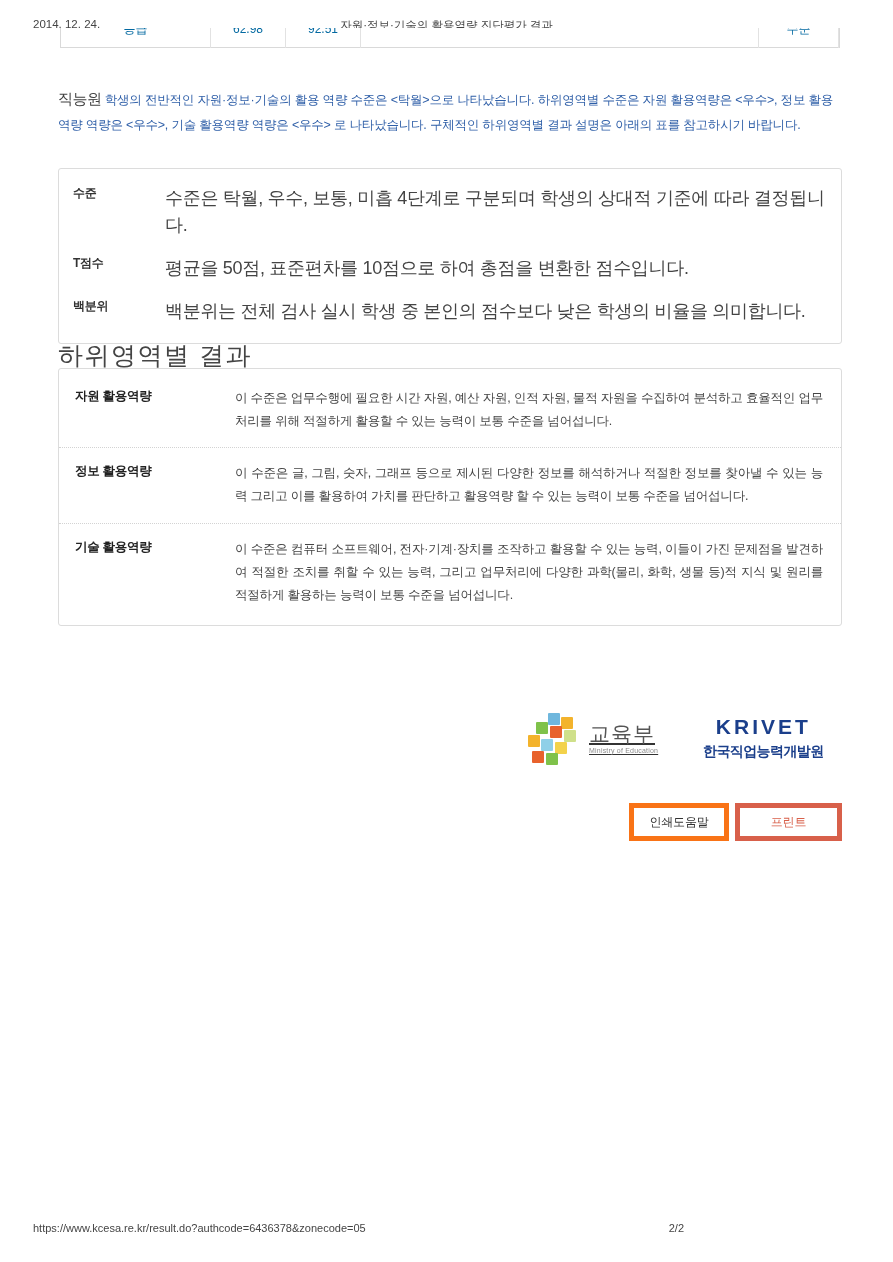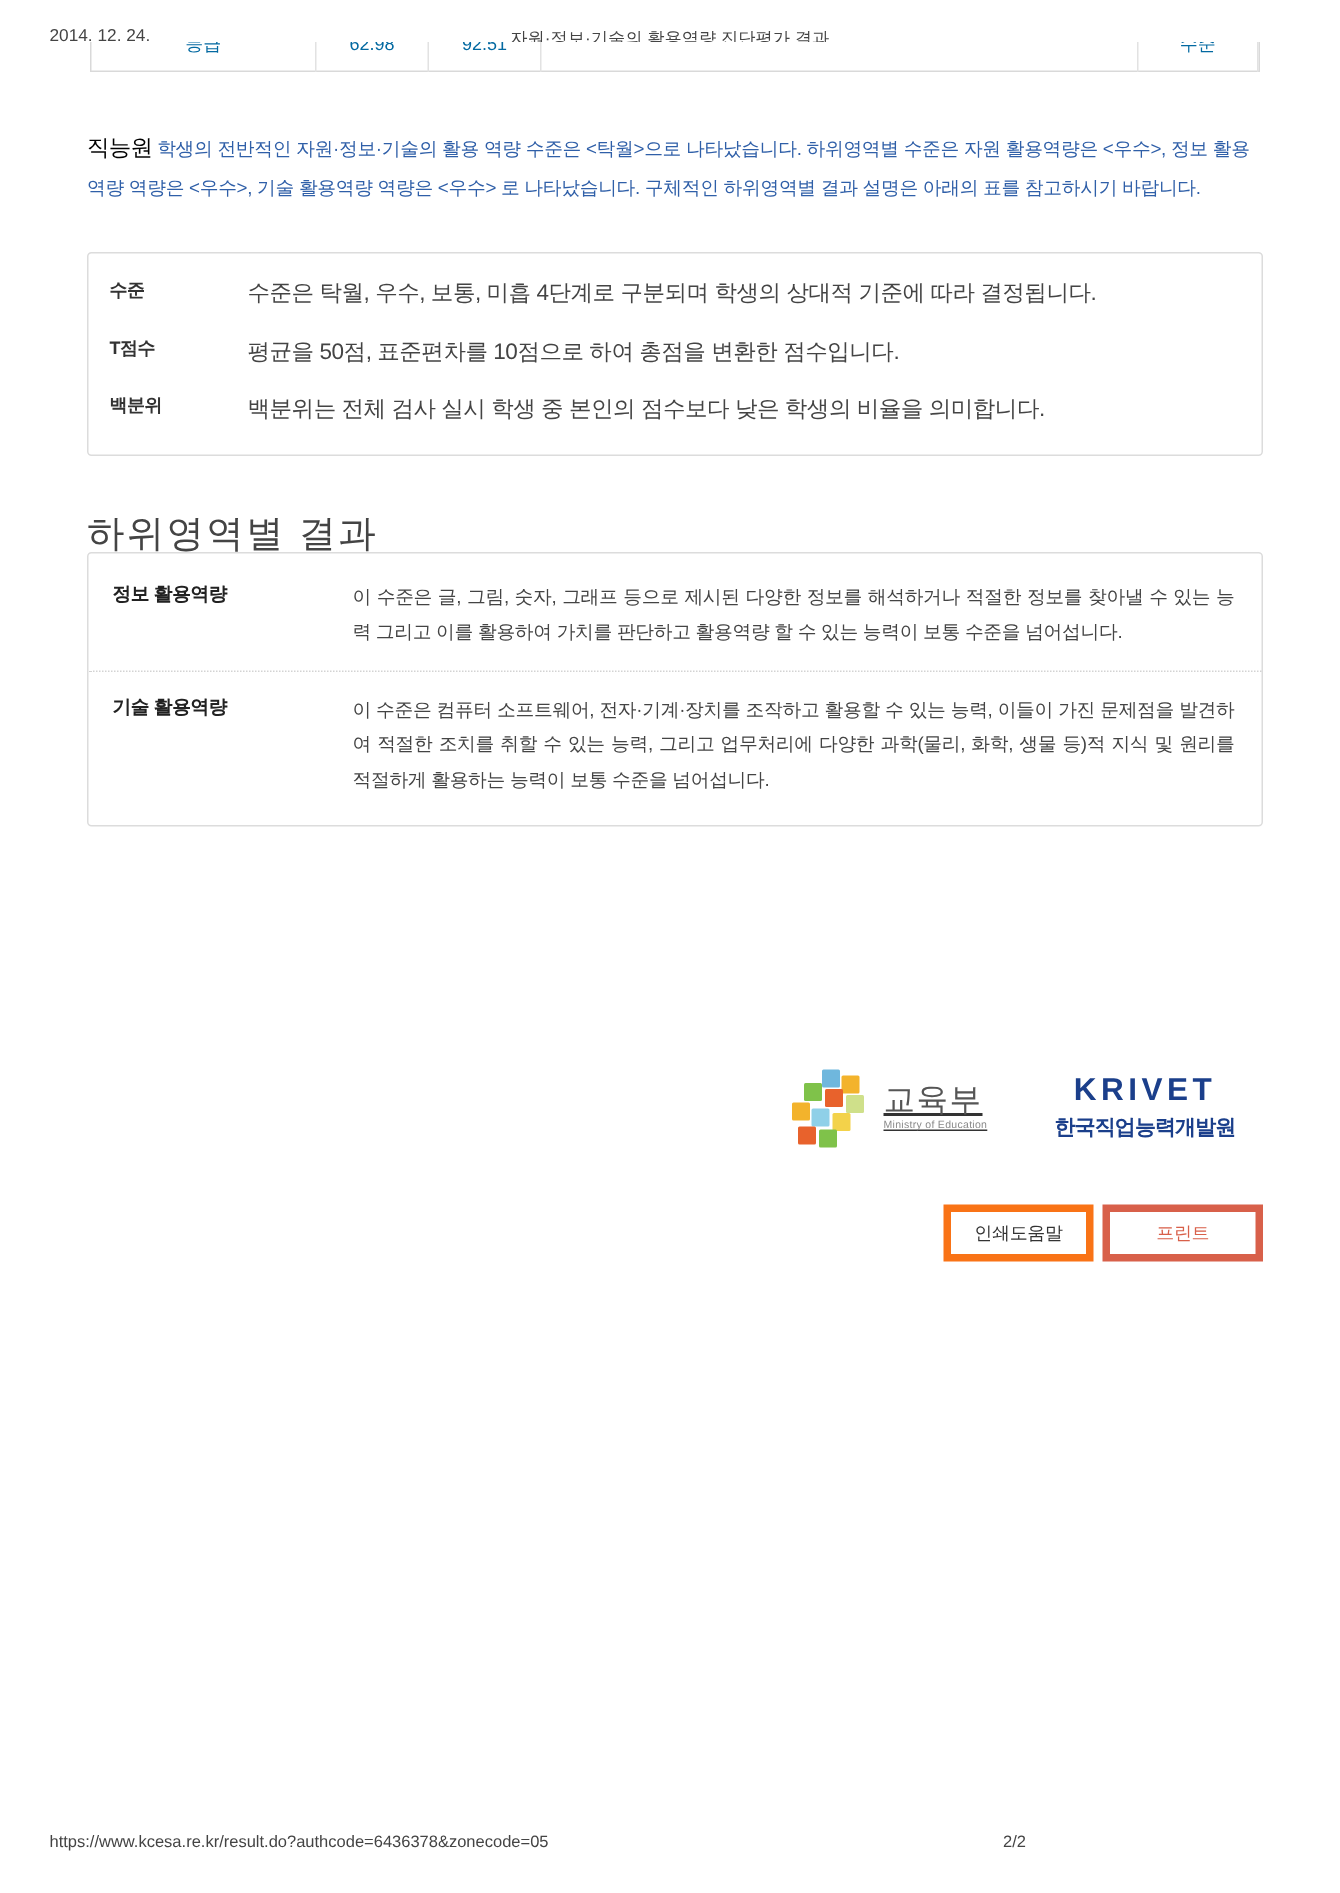--- a/index.html
+++ b/index.html
@@ -89,21 +89,21 @@
     top: 84px;
     left: 58px;
     width: 784px;
     font-size: 12.5px;
     line-height: 1.95;
     color: #2f5fa8;
     letter-spacing: -0.2px;
   }
   .intro .brand {
     font-size: 15px;
-    color: #000000;
+    color: #404040;
     letter-spacing: -0.5px;
   }
 
   
   .legend-box {
     position: absolute;
     top: 168px;
     left: 58px;
     width: 784px;
     border: 1px solid #dcdcdc;
@@ -120,21 +120,21 @@
   .legend-term {
     width: 92px;
     flex: 0 0 92px;
     font-size: 12px;
     color: #333;
     font-weight: bold;
     letter-spacing: -0.3px;
   }
   .legend-desc {
     flex: 1;
-    font-size: 15px;
+    font-size: 18px;
     color: #444;
     letter-spacing: -0.3px;
     line-height: 1.5;
   }
 
   
   .section-title {
     position: absolute;
     top: 318px;
     left: 58px;
@@ -333,20 +333,24 @@
     </div>
     <div class="legend-row">
       <div class="legend-term">백분위</div>
       <div class="legend-desc">백분위는 전체 검사 실시 학생 중 본인의 점수보다 낮은 학생의 비율을 의미합니다.</div>
     </div>
   </div>
 
   <h2 class="section-title">하위영역별 결과</h2>
 
   <div class="detail-box">
+    <div class="detail-row">
+      <div class="detail-name">자원 활용역량</div>
+      <div class="detail-desc">이 수준은 업무수행에 필요한 시간 자원, 예산 자원, 인적 자원, 물적 자원을 수집하여 분석하고 효율적인 업무처리를 위해 적절하게 활용할 수 있는 능력이 보통 수준을 넘어섭니다.</div>
+    </div>
     <div class="detail-row">
       <div class="detail-name">정보 활용역량</div>
       <div class="detail-desc">이 수준은 글, 그림, 숫자, 그래프 등으로 제시된 다양한 정보를 해석하거나 적절한 정보를 찾아낼 수 있는 능력 그리고 이를 활용하여 가치를 판단하고 활용역량 할 수 있는 능력이 보통 수준을 넘어섭니다.</div>
     </div>
     <div class="detail-row">
       <div class="detail-name">기술 활용역량</div>
       <div class="detail-desc">이 수준은 컴퓨터 소프트웨어, 전자·기계·장치를 조작하고 활용할 수 있는 능력, 이들이 가진 문제점을 발견하여 적절한 조치를 취할 수 있는 능력, 그리고 업무처리에 다양한 과학(물리, 화학, 생물 등)적 지식 및 원리를 적절하게 활용하는 능력이 보통 수준을 넘어섭니다.</div>
     </div>
   </div>
 

